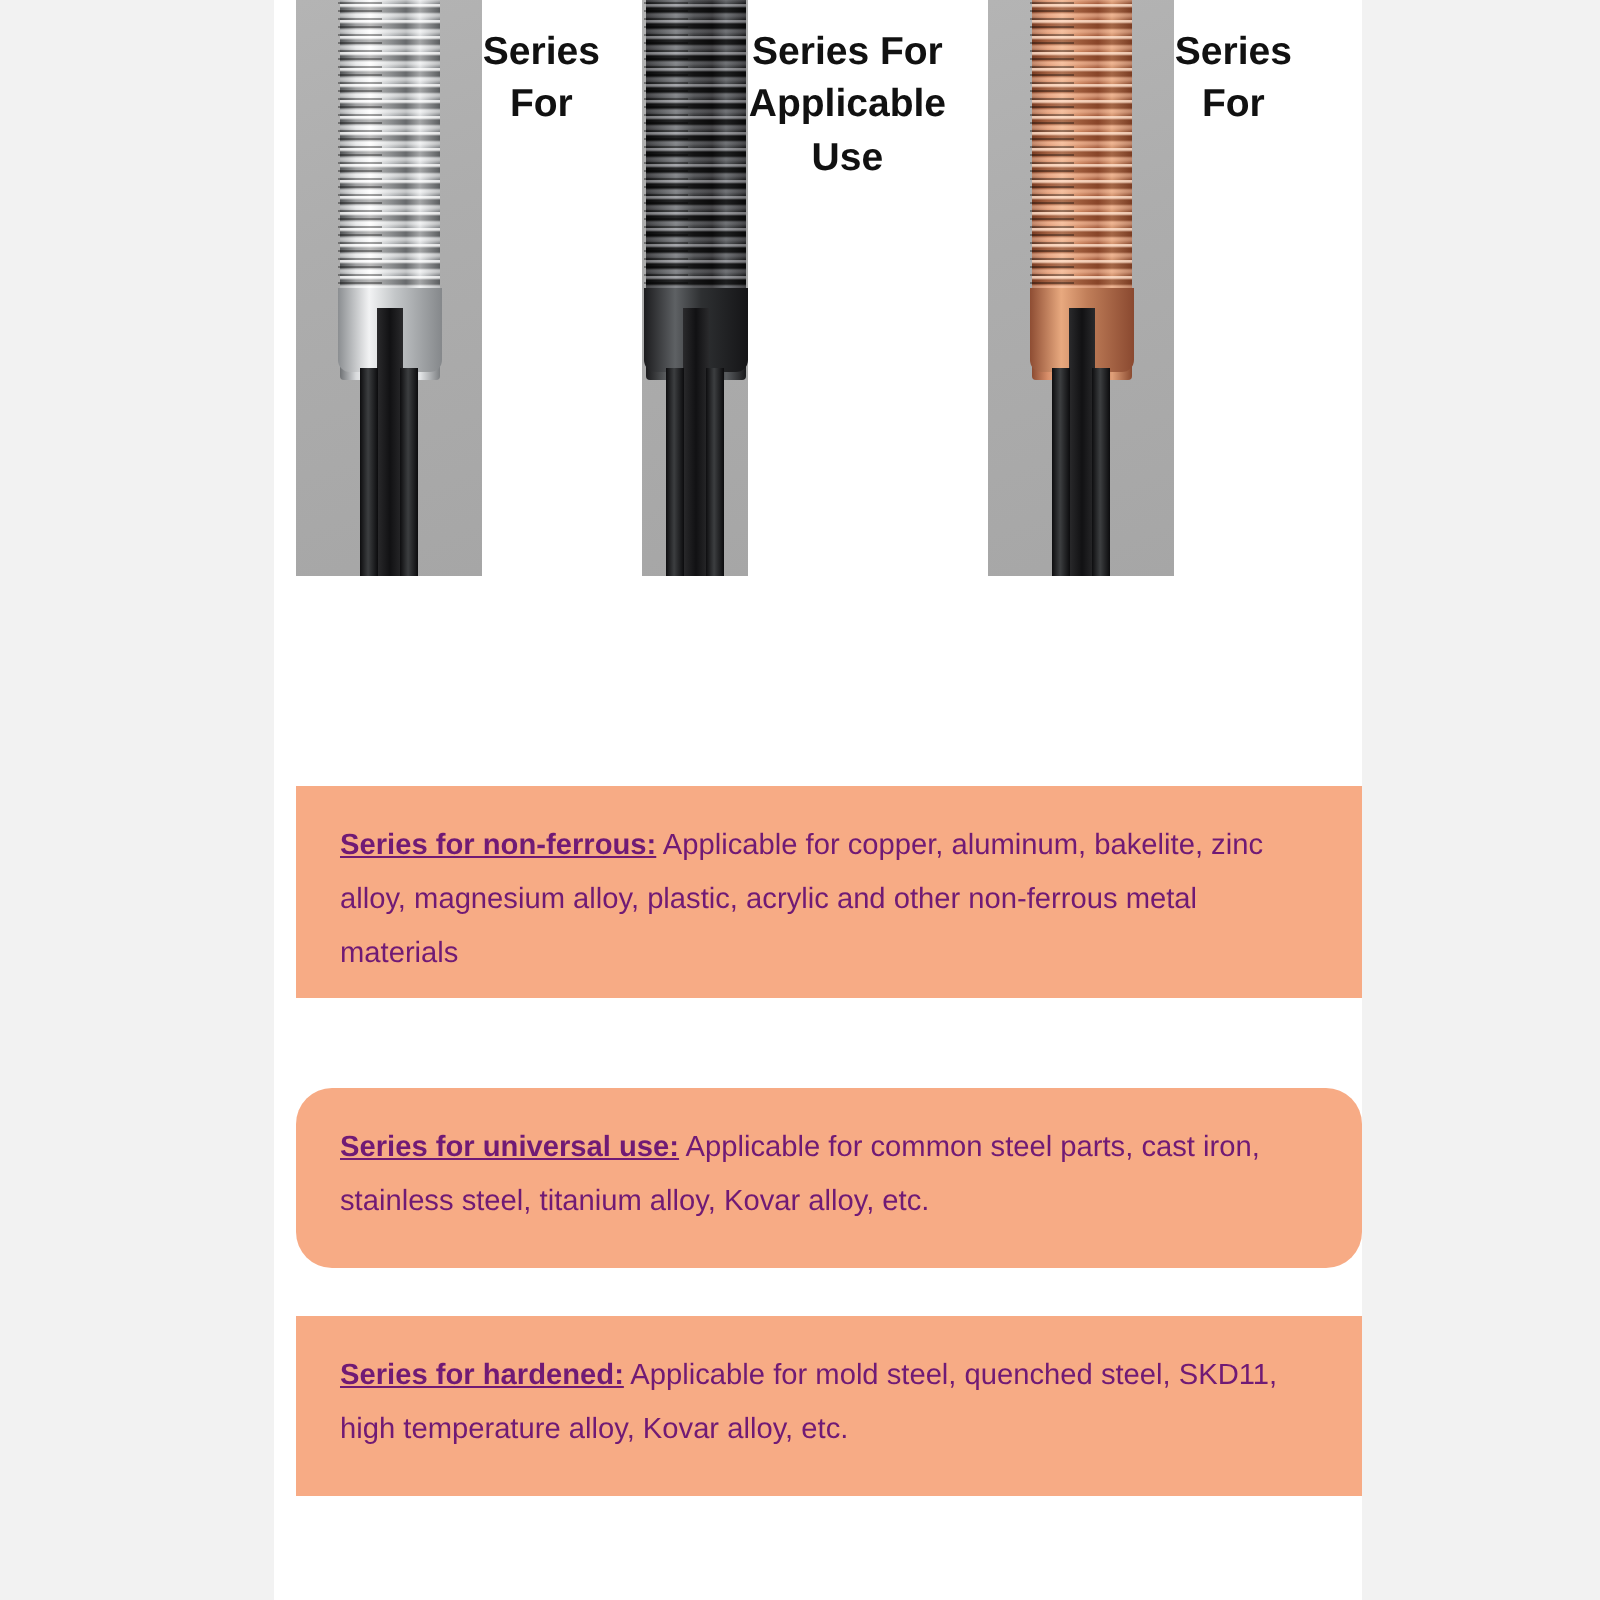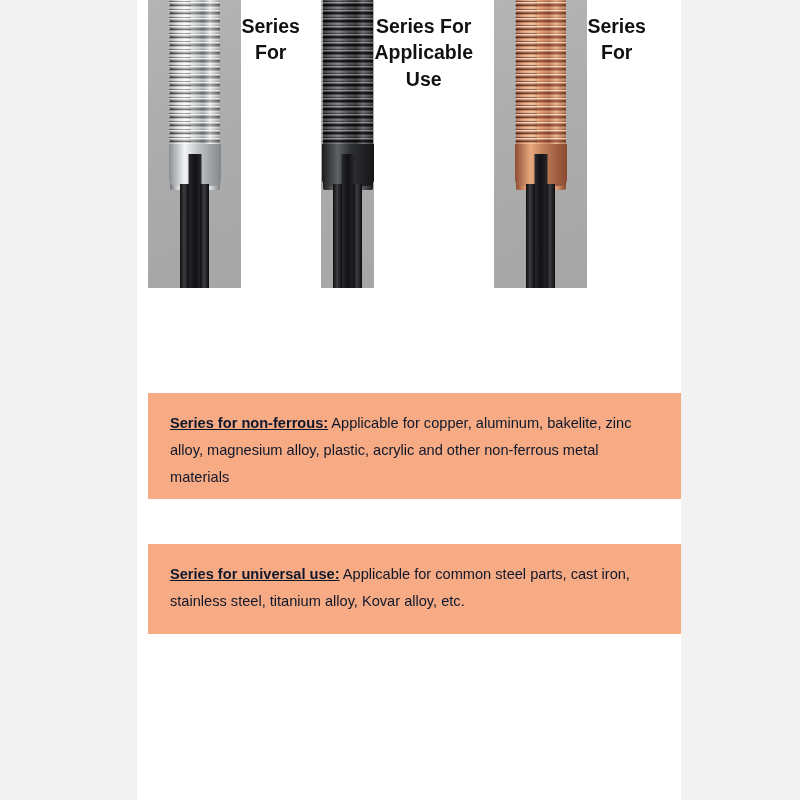--- a/index.html
+++ b/index.html
@@ -203,28 +203,28 @@
 
   
   .blocks {
     position: absolute;
     left: 11px;
     top: 393px;
     width: 533px;
   }
   .block {
     background: #f7ab85;
-    color: #0f172a;
+    color: #701a75;
     box-sizing: border-box;
     padding: 17px 22px 16px 22px;
     font-size: 14.6px;
     line-height: 1.85;
   }
   .block.b1 { height: 106px; margin-bottom: 45px; }
-  .block.b2 { height: 90px;  margin-bottom: 24px; }
+  .block.b2 { height: 90px;  margin-bottom: 24px; border-radius: 18px; }
   .block.b3 { height: 90px; }
   .block .lead {
     font-weight: bold;
     text-decoration: underline;
   }
 </style>
 </head>
 <body>
 
 <div class="page">
@@ -299,17 +299,20 @@
     <div class="blocks">
 
       <div class="block b1">
         <span class="lead">Series for non-ferrous:</span><span> Applicable for copper, aluminum, bakelite, zinc alloy, magnesium alloy, plastic, acrylic and other non-ferrous metal materials</span>
       </div>
 
       <div class="block b2">
         <span class="lead">Series for universal use:</span><span> Applicable for common steel parts, cast iron, stainless steel, titanium alloy, Kovar alloy, etc.</span>
       </div>
 
+      <div class="block b3">
+        <span class="lead">Series for hardened:</span><span> Applicable for mold steel, quenched steel, SKD11, high temperature alloy, Kovar alloy, etc.</span>
+      </div>
 
     </div>
 
   </div>
 </div>
 
 </body></html>

